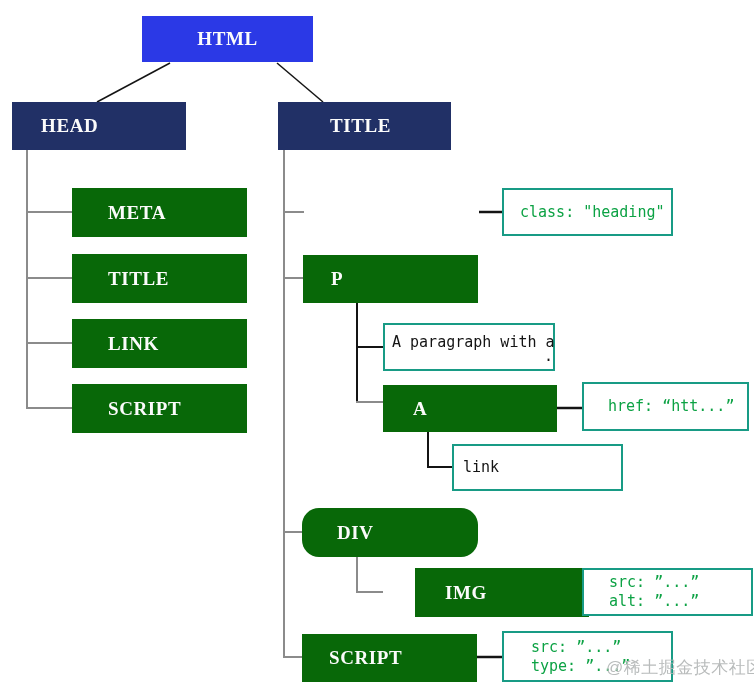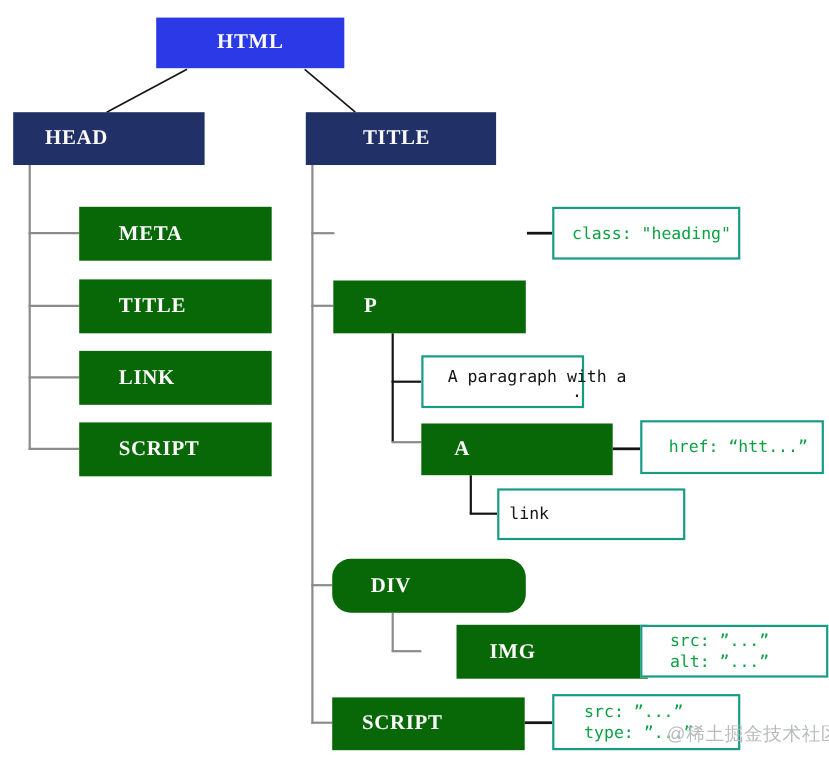--- a/index.html
+++ b/index.html
@@ -105,21 +105,21 @@
     <span>IMG</span>
   </div>
   <div class="node green" style="left:302px;top:634px;width:175px;height:48px;padding-left:27px;">
     <span>SCRIPT</span>
   </div>
 
   <div class="ann" style="left:502px;top:188px;width:171px;height:48px;padding-left:16px;">
     <span>class: "heading"</span>
   </div>
 
-  <div class="ann dark" style="left:383px;top:323px;width:148px;height:48px;padding-left:22px;text-align:right;">
+  <div class="ann dark" style="left:383px;top:323px;width:172px;height:48px;padding-left:7px;text-align:right;">
     <span>A paragraph with a</span>
     <span class="dotline" style="padding-left:53px;">.</span>
   </div>
 
   <div class="ann" style="left:582px;top:382px;width:167px;height:49px;padding-left:24px;justify-content:center;">
     <span>href: “htt...”</span>
   </div>
 
   <div class="ann dark" style="left:452px;top:444px;width:171px;height:47px;padding-left:9px;">
     <span>link</span>

